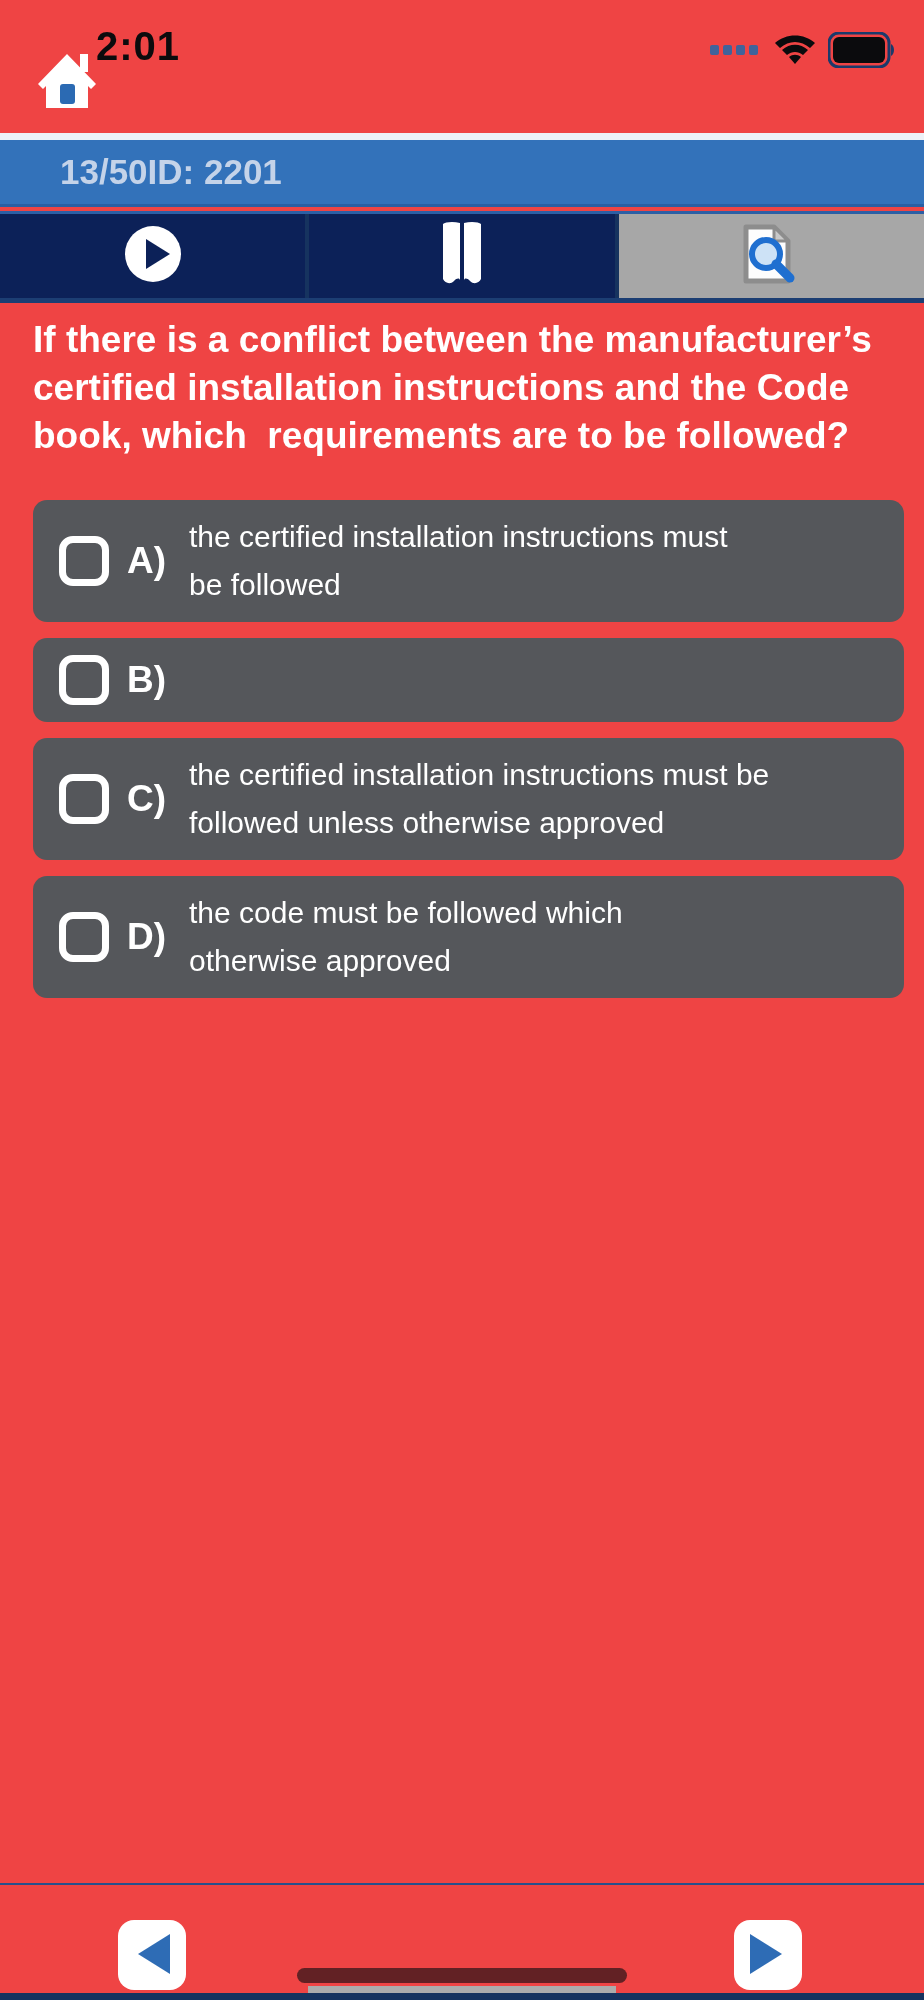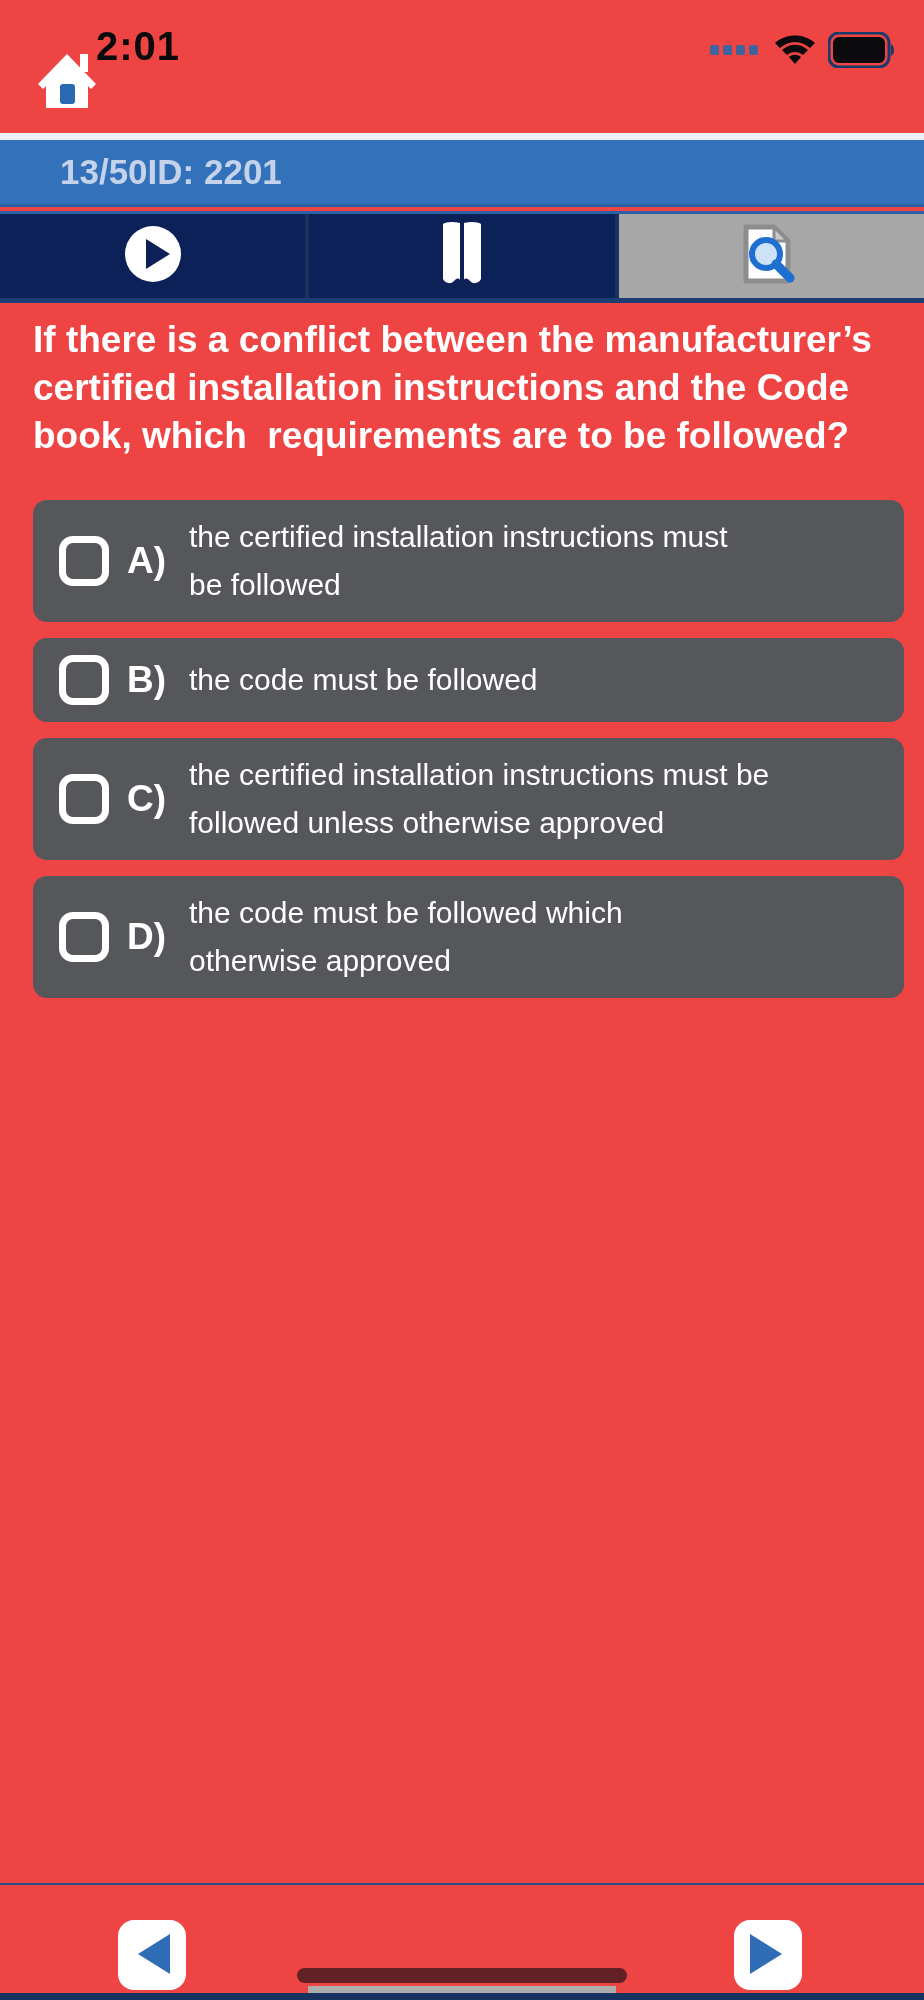--- a/index.html
+++ b/index.html
@@ -165,21 +165,20 @@
     <div class="option-card">
       <span class="checkbox"></span>
       <span class="option-letter">A)</span>
       <span class="option-text">the certified installation instructions must
 be followed</span>
     </div>
 
     <div class="option-card">
       <span class="checkbox"></span>
       <span class="option-letter">B)</span>
-      <span class="option-text">the code must be followed</span>
     </div>
 
     <div class="option-card">
       <span class="checkbox"></span>
       <span class="option-letter">C)</span>
       <span class="option-text">the certified installation instructions must be
 followed unless otherwise approved</span>
     </div>
 
     <div class="option-card">

